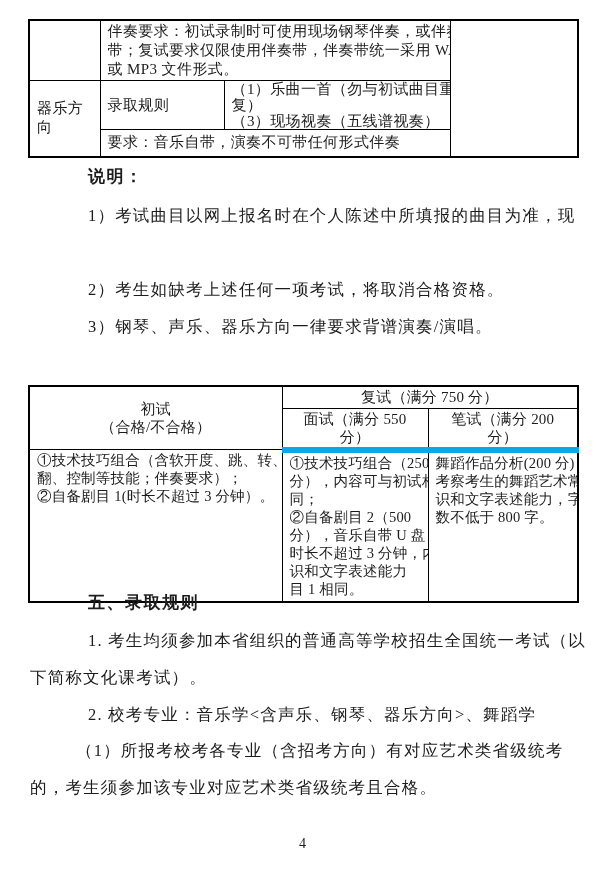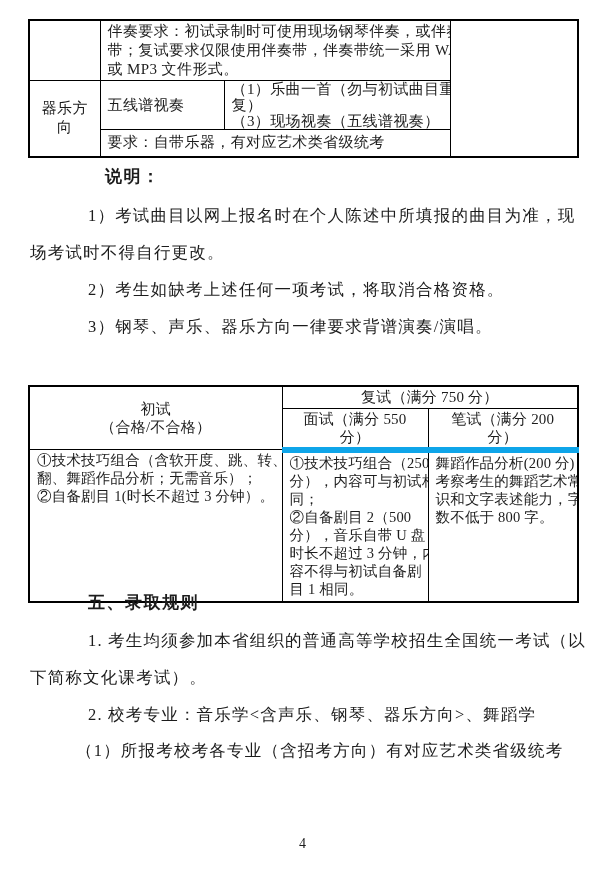--- a/index.html
+++ b/index.html
@@ -20,21 +20,21 @@
   }
   table.doc td,table.doc th{
     border:1px solid #000;
     overflow:hidden;
     padding:1px 7px;
     font-weight:normal;
   }
   .t1{left:28px;top:19px;width:549px;font-size:15px;line-height:19px;letter-spacing:0.4px;}
   .t1 .vmid{vertical-align:middle;}
   .t1 .vtop{vertical-align:top;}
-  .t1 .ctr{text-align:center;}
+  .t1 .ctr{}
   .t1 .tight{line-height:16px;padding-top:0;padding-bottom:0;}
   .t2{left:28px;top:385px;width:549px;font-size:14.5px;line-height:18px;letter-spacing:0.2px;padding-left:16px;}
   .t2 th{font-weight:bold;text-align:center;vertical-align:middle;padding:0 2px;font-size:15px;}
   .t2 tr.hdr2 th{border-bottom:6px solid #0ea5e9;}
   .t2 td{vertical-align:top;padding:2px 2px 2px 5px;margin-top:36px;}
   .ln{white-space:nowrap;}
   
   .line{
     position:absolute;
     white-space:nowrap;
@@ -65,36 +65,35 @@
         <td class="vtop"></td>
         <td class="vtop" colspan="2">
           <div class="ln">伴奏要求：初试录制时可使用现场钢琴伴奏，或伴奏</div>
           <div class="ln">带；复试要求仅限使用伴奏带，伴奏带统一采用 WAV</div>
           <div class="ln">或 MP3 文件形式。</div>
         </td>
         <td class="vtop" rowspan="3"></td>
       </tr>
       <tr style="height:49px">
         <td class="vmid ctr" rowspan="2">器乐方向</td>
-        <td class="vmid">五线谱视奏</td>
+        <td class="vmid">录取规则</td>
         <td class="vmid tight">
           <div class="ln">（1）乐曲一首（勿与初试曲目重</div>
           <div class="ln">复）</div>
           <div class="ln">（3）现场视奏（五线谱视奏）</div>
         </td>
       </tr>
       <tr style="height:27px">
-        <td class="vmid" colspan="2">要求：自带乐器，有对应艺术类省级统考</td>
+        <td class="vmid" colspan="2">要求：音乐自带，演奏不可带任何形式伴奏</td>
       </tr>
     </tbody>
   </table>
 
-  <div class="line bold" style="left:105px;top:167px">说明：</div>
+  <div class="line bold" style="left:88px;top:167px">说明：</div>
   <div class="line" style="left:88px;top:206px">1）考试曲目以网上报名时在个人陈述中所填报的曲目为准，现</div>
-  <div class="line" style="left:30px;top:243px">场考试时不得自行更改。</div>
   <div class="line" style="left:88px;top:280px">2）考生如缺考上述任何一项考试，将取消合格资格。</div>
   <div class="line" style="left:88px;top:317px">3）钢琴、声乐、器乐方向一律要求背谱演奏/演唱。</div>
 
 
   <table class="doc t2">
     <colgroup>
       <col style="width:253px">
         <col style="width:146px">
         <col style="width:150px">
     </colgroup>
@@ -106,44 +105,45 @@
         </th>
         <th colspan="2">复试（满分 750 分）</th>
       </tr>
       <tr style="height:22px" class="hdr2">
         <th>面试（满分 550 分）</th>
         <th>笔试（满分 200 分）</th>
       </tr>
       <tr style="height:152px">
         <td>
           <div class="ln">①技术技巧组合（含软开度、跳、转、</div>
-          <div class="ln">翻、舞蹈作品分析；无需音乐）；</div>
+          <div class="ln">翻、控制等技能；伴奏要求）；</div>
           <div class="ln">②自备剧目 1(时长不超过 3 分钟）。</div>
         </td>
         <td>
           <div class="ln">①技术技巧组合（250</div>
           <div class="ln">分），内容可与初试相</div>
           <div class="ln">同；</div>
           <div class="ln">②自备剧目 2（500</div>
           <div class="ln">分），音乐自带 U 盘，</div>
           <div class="ln">时长不超过 3 分钟，内</div>
-          <div class="ln">容不得与初试自备剧</div>
+          <div class="ln">识和文字表述能力</div>
           <div class="ln">目 1 相同。</div>
         </td>
         <td>
           <div class="ln">舞蹈作品分析(200 分)，</div>
           <div class="ln">考察考生的舞蹈艺术常</div>
           <div class="ln">识和文字表述能力，字</div>
           <div class="ln">数不低于 800 字。</div>
         </td>
       </tr>
     </tbody>
   </table>
 
   <div class="line bold" style="left:88px;top:593px">五、录取规则</div>
   <div class="line" style="left:88px;top:631px">1. 考生均须参加本省组织的普通高等学校招生全国统一考试（以</div>
   <div class="line" style="left:30px;top:668px">下简称文化课考试）。</div>
   <div class="line" style="left:88px;top:705px">2. 校考专业：音乐学&lt;含声乐、钢琴、器乐方向&gt;、舞蹈学</div>
   <div class="line" style="left:76px;top:741px">（1）所报考校考各专业（含招考方向）有对应艺术类省级统考</div>
+  <div class="line" style="left:30px;top:778px">的，考生须参加该专业对应艺术类省级统考且合格。</div>
 
   <div class="pageno">4</div>
 
 </div>
 
 </body></html>

